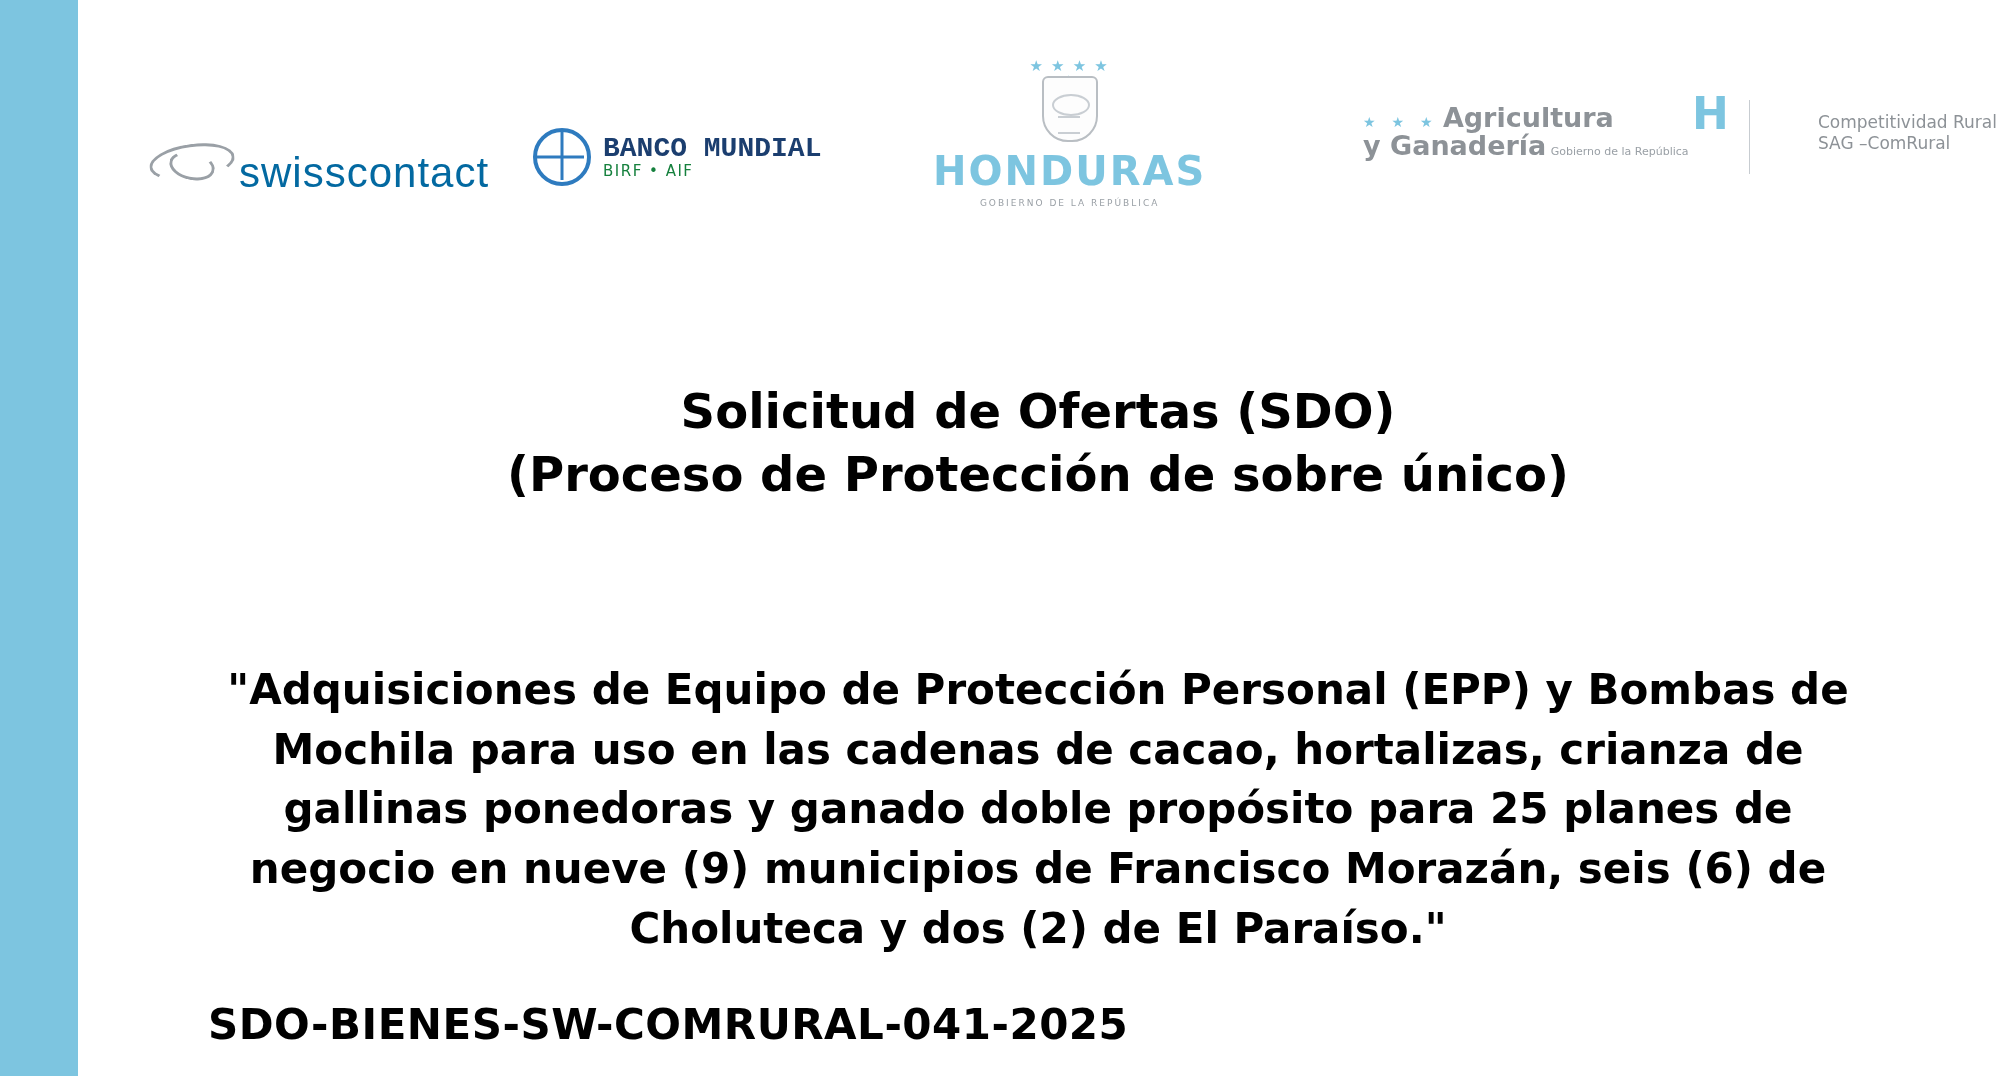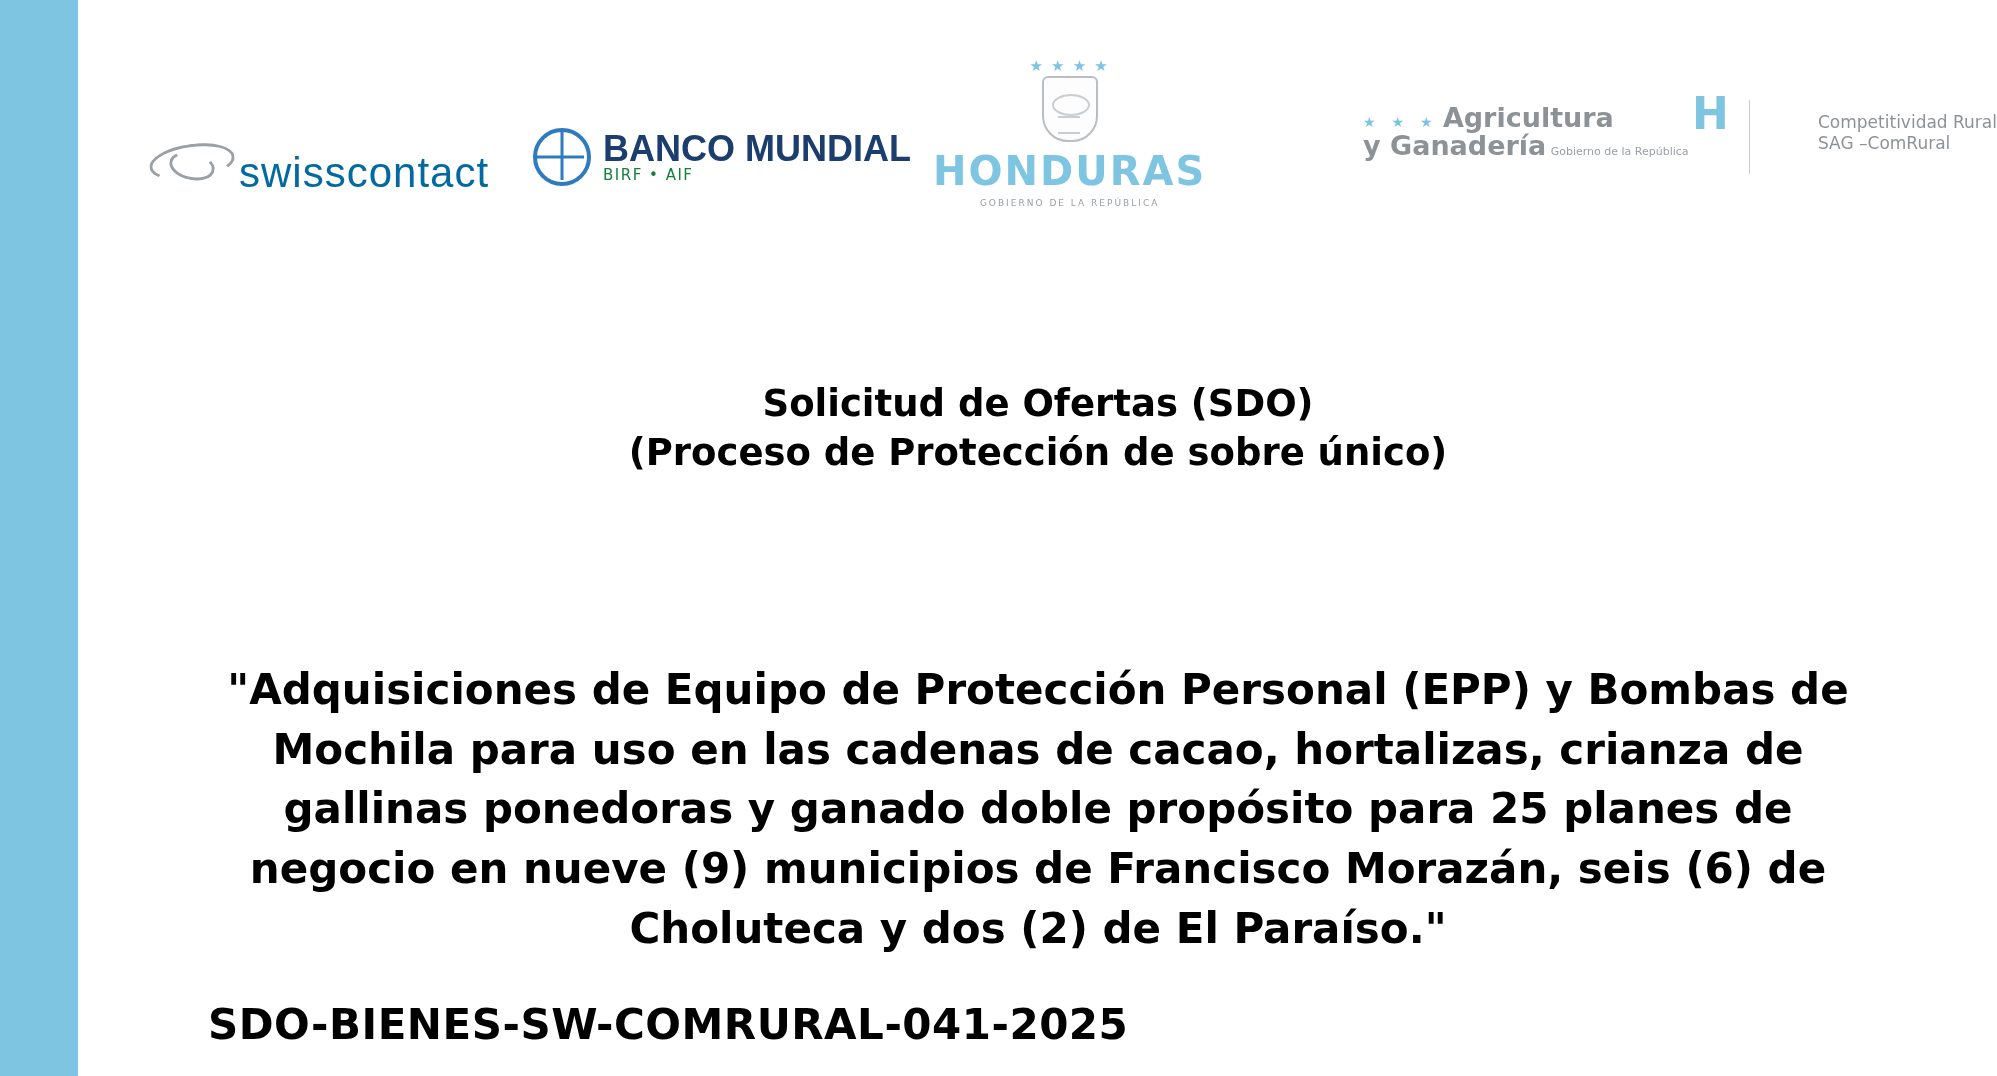--- a/index.html
+++ b/index.html
@@ -111,24 +111,24 @@
   .bm-globe::after {
     content: "";
     position: absolute;
     left: -1px; top: 50%;
     width: 48px; height: 0;
     border-top: 3px solid #2E7BBF;
     transform: translateY(-50%);
   }
   .bm-text { display: flex; flex-direction: column; line-height: 1.05; }
   .bm-title {
-    font-size: 36px;
+    font-size: 28px;
     font-weight: bold;
     color: #1b3e6f;
-    font-family: Liberation Sans, sans-serif;
+    font-family: Liberation Mono, monospace;
     white-space: nowrap;
   }
   .bm-sub {
     font-size: 15px;
     letter-spacing: 1.5px;
     color: #15803d;
     font-family: "DejaVu Sans", sans-serif;
     white-space: nowrap;
   }
 
@@ -246,21 +246,21 @@
     margin-left: 44px;
   }
 
   
   .title-block {
     position: absolute;
     left: 100px;
     top: 380px;
     width: 1720px;
     text-align: center;
-    font-size: 37px;
+    font-size: 48px;
     font-weight: bold;
     line-height: 1.32;
     font-family: "DejaVu Sans", sans-serif;
   }
 
   .body-block {
     position: absolute;
     left: 130px;
     top: 660px;
     width: 1660px;

